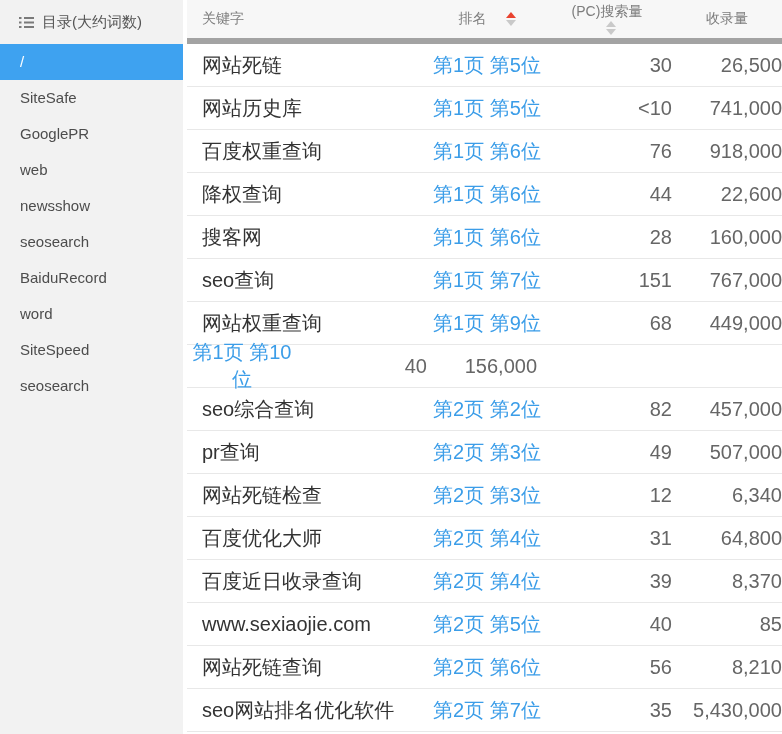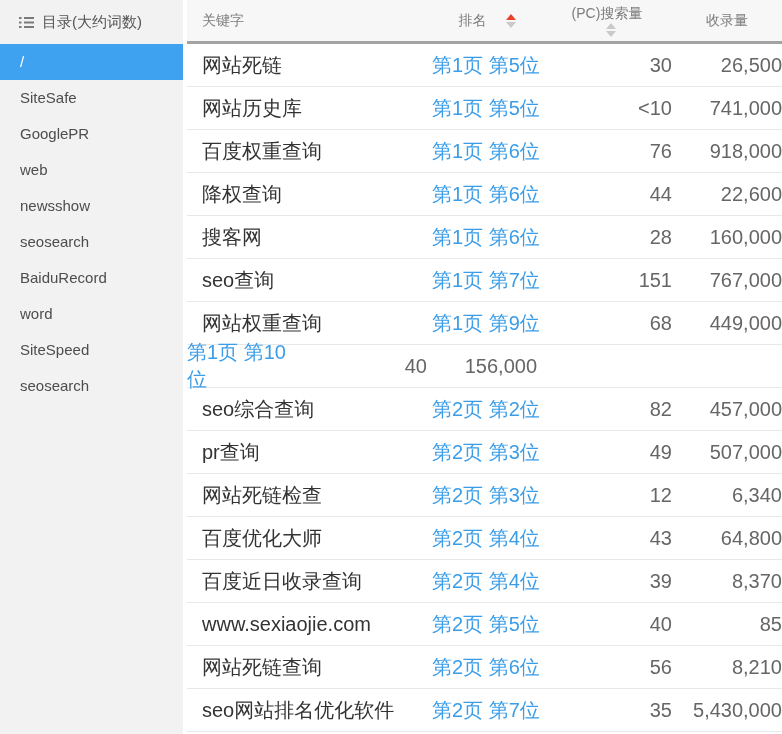--- a/index.html
+++ b/index.html
@@ -23,25 +23,25 @@
   .list-icon{display:inline-flex;margin-right:8px;}
   .sidebar-title{font-size:15px;color:#555;}
   .sidebar-items{list-style:none;}
   .sidebar-item{height:36px;line-height:36px;padding-left:20px;font-size:15px;
     color:#4d4d4d;cursor:pointer;white-space:nowrap;}
   .sidebar-item.selected{background:var(--accent-blue);color:#fff;}
 
   
   .main{position:absolute;left:187px;top:0;width:595px;height:734px;}
   .thead{display:flex;align-items:center;height:44px;background:var(--header-bg);
-    border-bottom:3px solid #a3a3a3;font-size:14px;color:#7d7d7d;}
+    border-bottom:6px solid #a3a3a3;font-size:14px;color:#7d7d7d;}
   .trow{display:flex;align-items:center;height:43px;border-bottom:1px solid var(--row-border);
     background:#fff;font-size:20px;}
   .c-keyword{width:245px;padding-left:15px;text-align:left;}
-  .c-rank{width:110px;text-align:left;gap:12px;}
+  .c-rank{width:110px;text-align:center;gap:12px;}
   .c-search{width:130px;text-align:right;flex-direction:column;}
   .c-index{width:110px;text-align:right;}
   .hcell{display:flex;align-items:center;}
   .hcell.c-keyword{justify-content:flex-start;}
   .hcell.c-rank,.hcell.c-search,.hcell.c-index{justify-content:center;}
   .trow .c-keyword{color:#333;}
   .trow .c-search,.trow .c-index{color:#666;}
   .rank-link{color:var(--link-blue);text-decoration:none;cursor:pointer;}
 
   
@@ -238,21 +238,21 @@
           </div>
           <div class="c-search">12</div>
           <div class="c-index">6,340</div>
         </div>
 
         <div class="trow">
           <div class="c-keyword">百度优化大师</div>
           <div class="c-rank">
             <a class="rank-link">第2页 第4位</a>
           </div>
-          <div class="c-search">43</div>
+          <div class="c-search">31</div>
           <div class="c-index">64,800</div>
         </div>
 
         <div class="trow">
           <div class="c-keyword">百度近日收录查询</div>
           <div class="c-rank">
             <a class="rank-link">第2页 第4位</a>
           </div>
           <div class="c-search">39</div>
           <div class="c-index">8,370</div>

